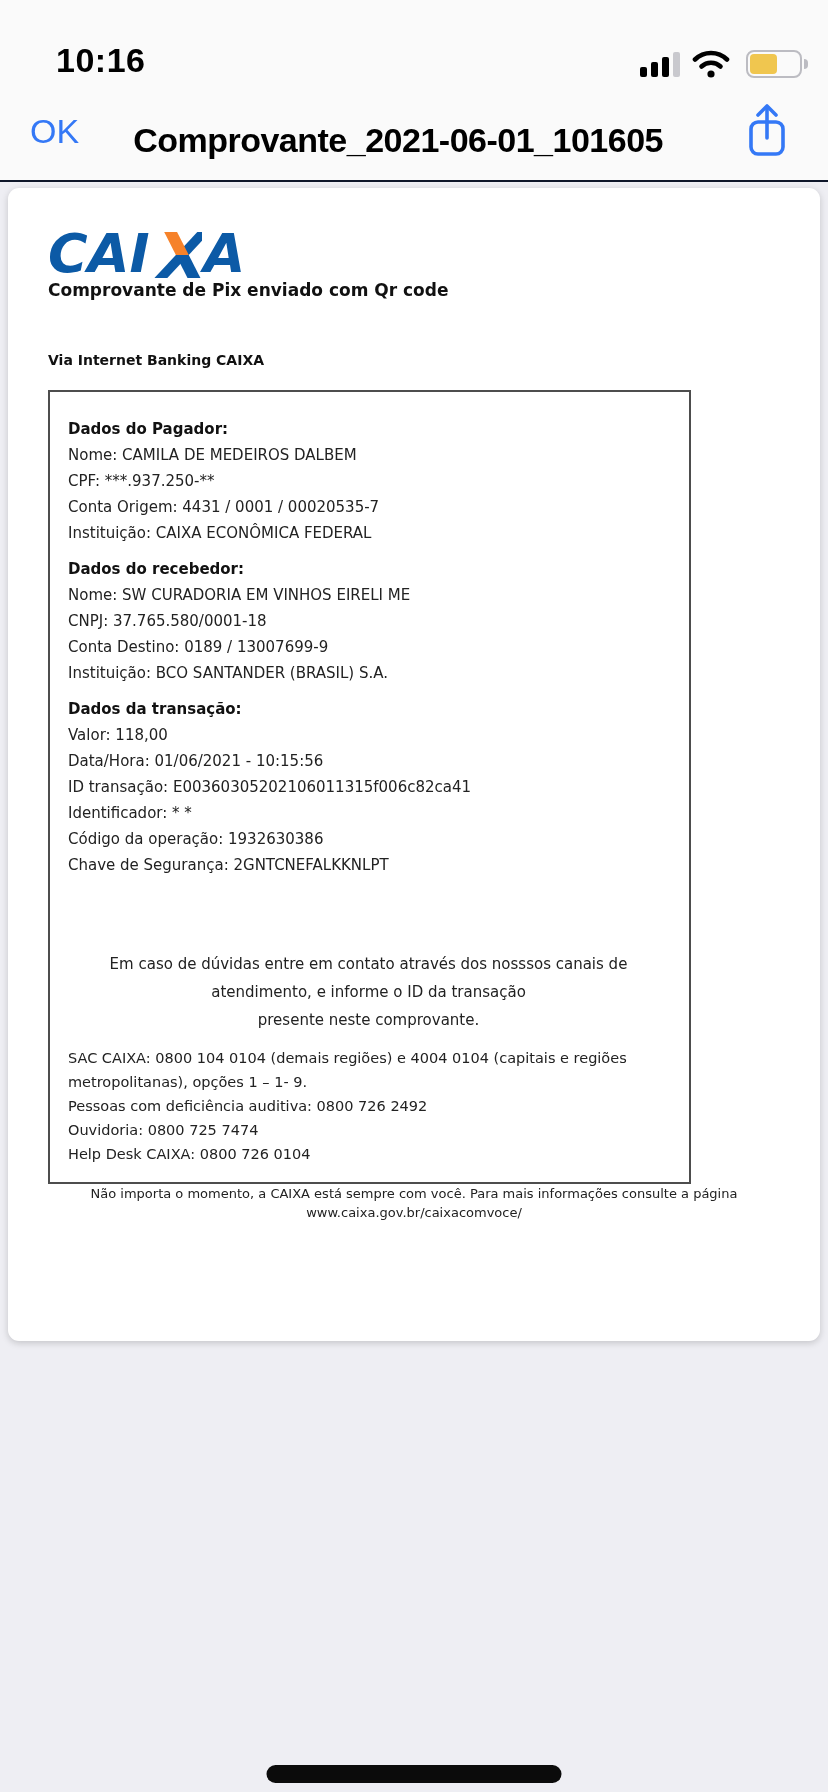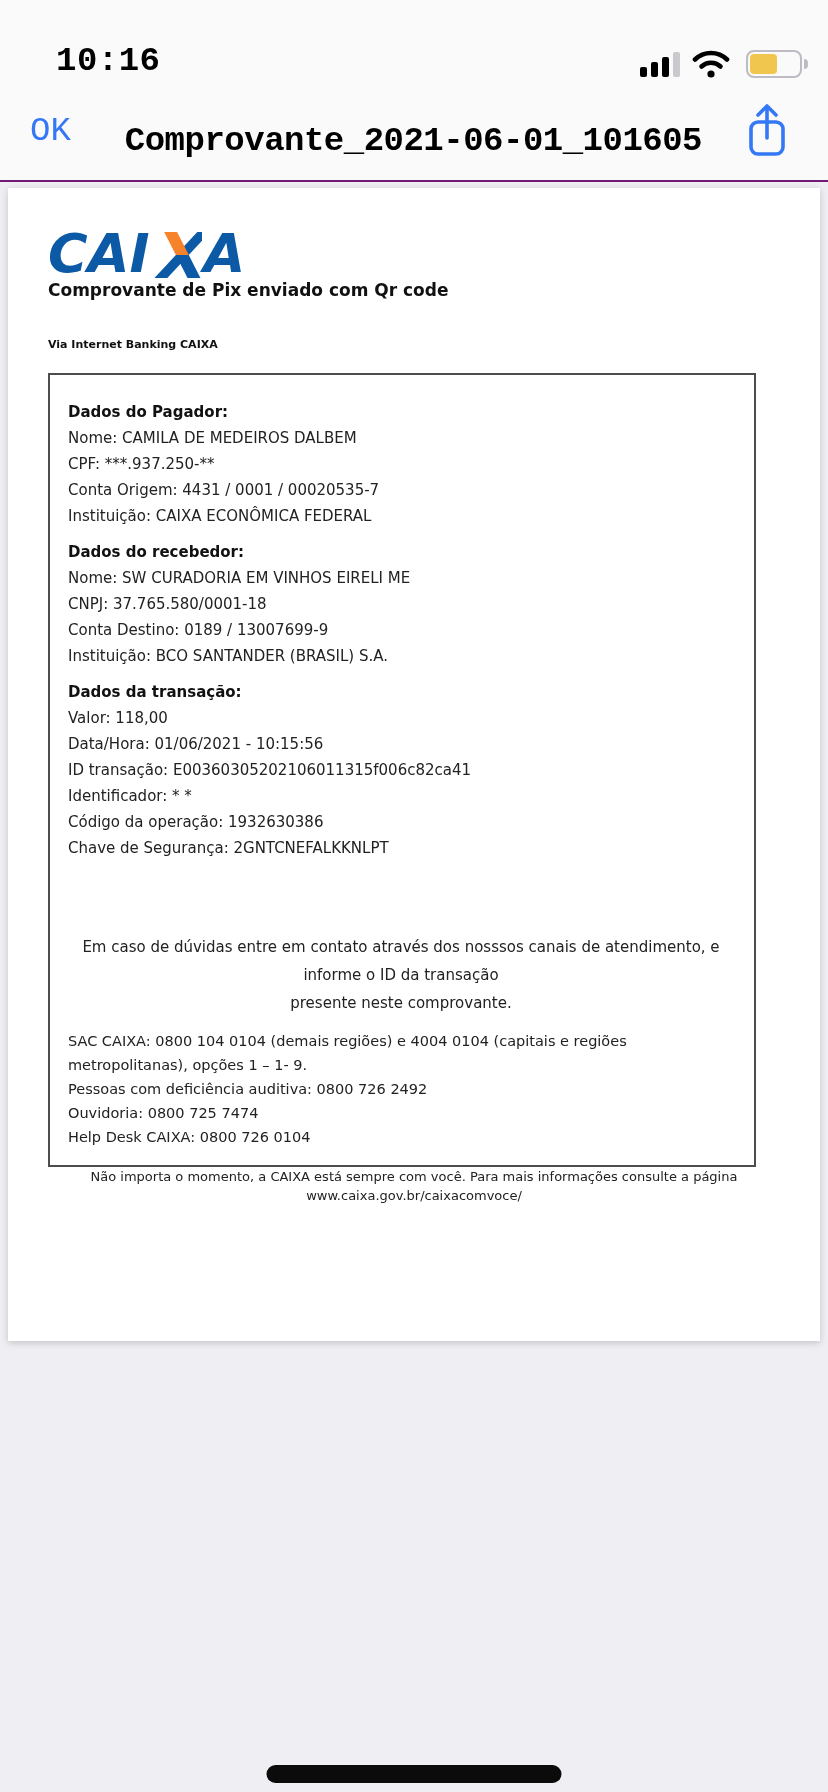--- a/index.html
+++ b/index.html
@@ -3,65 +3,65 @@
 <meta charset="utf-8">
 <style>
   * { margin:0; padding:0; box-sizing:border-box; }
   html,body { background:#444; }
   .screen {
     width:828px; height:1792px; position:relative; overflow:hidden;
     background:#EEEEF3; font-family:"Liberation Sans", sans-serif;
     margin:0 auto;
   }
   
-  .chrome-top { background:#FAFAFA;font-family:Liberation Mono, monospace; }
+  .chrome-top { background:#FAFAFA; }
   .status-bar {
     height:88px; display:flex; align-items:flex-end;
     justify-content:space-between; padding:0 26px 8px 56px;
   }
   .time { font-size:34px; font-weight:700; color:#000; letter-spacing:.5px; }
   .status-icons { display:flex; align-items:center; gap:12px; padding-bottom:2px; }
   .signal { display:flex; align-items:flex-end; gap:4px; height:26px; }
   .signal .bar { width:7px; border-radius:2px; background:#000; }
   .signal .b1{height:10px;} .signal .b2{height:15px;} .signal .b3{height:20px;}
   .signal .b4{height:25px; background:#C9C9CE;}
   .wifi { display:block; }
   .battery { position:relative; width:56px; height:28px; margin-left:4px; }
   .battery-body { position:absolute; inset:0; border:2.5px solid #BCBCC2; border-radius:8px; }
   .battery-fill { position:absolute; left:4px; top:4px; bottom:4px; width:27px; border-radius:4px; }
   .battery-cap { position:absolute; right:-6px; top:9px; width:4px; height:10px;
     background:#BCBCC2; border-radius:0 4px 4px 0; }
   .nav-bar {
-    height:94px; background:#FAFAFA; border-bottom:2px solid #701a75;
+    height:94px; background:#FAFAFA; border-bottom:2px solid #0f172a;
     display:flex; align-items:center; padding:0 36px 6px 30px;
   }
   .ok-btn { font-size:34px; color:#3478F6; cursor:pointer; }
   .nav-title { font-size:34px; font-weight:600; color:#000; margin-left:54px;
     white-space:nowrap; letter-spacing:-0.5px;margin-top:19px; }
   .nav-spacer { flex:1; }
   .share-btn { display:block; cursor:pointer; }
 
   
   .content { height:1610px; padding-top:6px; }
   .page {
     margin:0 8px; height:1153px; background:#fff;
     box-shadow:0 2px 7px rgba(0,0,0,.18);
     padding:36px 40px 0 40px;
-    font-family:"DejaVu Sans", sans-serif; color:#1c1c1c;
+    font-family:"DejaVu Sans", sans-serif; color:#1c1c1c;border-radius:11px;
   }
   
   .logo { display:flex; align-items:flex-end; height:56px; }
   .logo-text { font-size:54px; line-height:52px; font-weight:bold; font-style:italic;
     letter-spacing:0px; }
   .logo-x { margin:0 2px 2px 4px; }
   .doc-title { font-size:17px; font-weight:bold; margin-top:0; color:#111; }
-  .via-line { font-size:11px; font-weight:bold; margin-top:38px; color:#111; }
+  .via-line { font-size:14px; font-weight:bold; margin-top:52px; color:#111; }
 
   .receipt-box {
-    margin-top:22px; width:708px; border:2px solid #4d4d4d;
+    margin-top:22px; width:643px; border:2px solid #4d4d4d;
     padding:24px 20px 16px 18px;
   }
   .line { font-size:15px; line-height:26px; color:#222; }
   .line.bold { font-weight:bold; color:#111; }
   .group { margin-bottom:10px; }
   .tx-spacer { height:62px; }
   .support-note { text-align:center; font-size:15px; line-height:28px; color:#222;
     padding:0 6px; }
   .contacts { margin-top:12px; }
   .contacts .line { font-size:14.5px; line-height:24px; }

